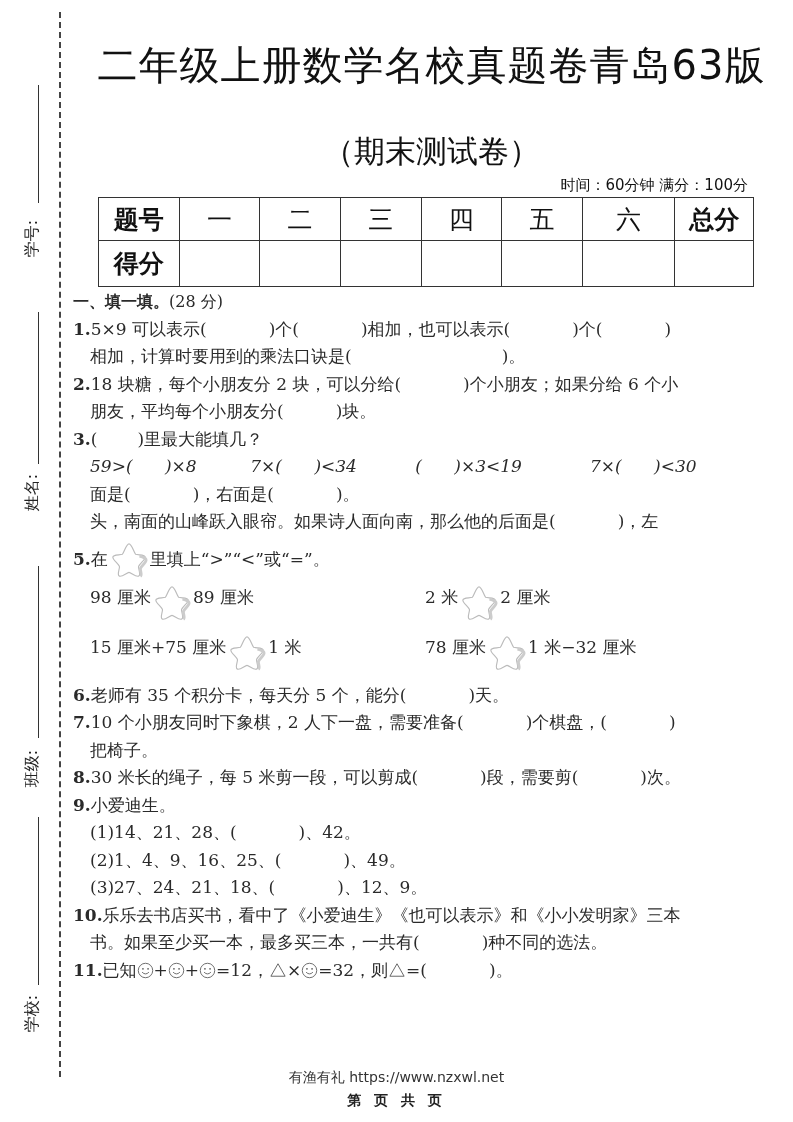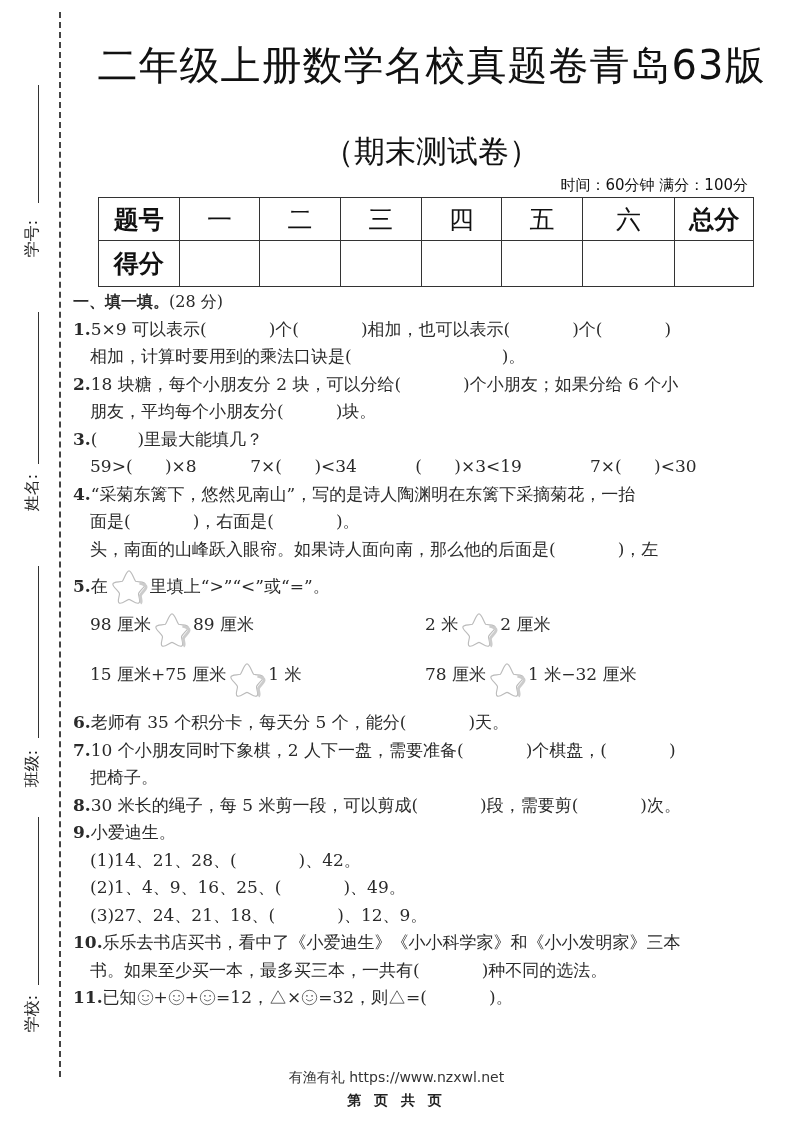--- a/index.html
+++ b/index.html
@@ -57,21 +57,21 @@
     position: absolute; left: 73px; top: 288px; width: 670px;
     font-size: 17px; line-height: 27.5px;
   }
   .section-title { font-weight: bold; font-family: "DejaVu Sans", "Liberation Sans", sans-serif; font-size: 16px; }
   .section-title .pts { font-weight: normal; font-family: "DejaVu Serif", serif; }
   .q { position: relative; }
   .qnum { font-weight: bold; }
   .indent { padding-left: 17px; }
   .blank { display: inline-block; }
   .w1 { width: 52px; } .w2 { width: 62px; } .w3 { width: 150px; } .w4 { width: 40px; }
-  .row-spread { display: flex; gap: 12px; }
+  .row-spread { display: flex; gap: 12px; font-style: italic; }
   .row-spread span { white-space: pre; }
 
   .star {
     display: inline-block; width: 38px; height: 38px; vertical-align: middle;
     margin: 0 2px;
   }
   .star-row { display: flex; align-items: center; height: 50px; }
   .star-row .cell { width: 348px; display: flex; align-items: flex-start; padding-left: 17px; }
   .smiley { display: inline-block; width: 17px; height: 17px; vertical-align: -3px; }
   .tri { display: inline-block; width: 18px; height: 16px; vertical-align: -2px; }
@@ -152,21 +152,20 @@
     <div><span class="qnum">3.</span><span>(</span><span class="blank w4"></span><span>)里最大能填几？</span></div>
     <div class="indent row-spread">
       <span style="width:155px">59&gt;(      )×8</span>
       <span style="width:160px">7×(      )&lt;34</span>
       <span style="width:170px">(      )×3&lt;19</span>
       <span style="width:160px">7×(      )&lt;30</span>
     </div>
   </div>
 
   <div class="q">
-    <div><span class="qnum">4.</span><span>“采菊东篱下，悠然见南山”，写的是诗人陶渊明在东篱下采摘菊花，一抬</span></div>
     <div class="indent"><span>面是(</span><span class="blank w2"></span><span>)，右面是(</span><span class="blank w2"></span><span>)。</span></div>
     <div class="indent"><span>头，南面的山峰跃入眼帘。如果诗人面向南，那么他的后面是(</span><span class="blank w2"></span><span>)，左</span></div>
   </div>
 
   <div class="q" style="margin-top:6px;">
     <div style="display:flex;align-items:center;height:36px;">
         <span class="qnum">5.</span>
         <span>在</span>
       <svg class="star" viewBox="0 0 40 40">
           <path d="M20 3 C23 3 25 12 27 14 C30 15 37 14 37 17 C37 20 31 24 30 27 C30 30 33 36 30 37 C27 38 22 33 20 33 C18 33 13 38 10 37 C7 36 10 30 10 27 C9 24 3 20 3 17 C3 14 10 15 13 14 C15 12 17 3 20 3 Z" fill="#fff" stroke="#bbb" stroke-width="1.2"></path>
@@ -226,21 +225,21 @@
   </div>
 
   <div class="q">
     <div><span class="qnum">9.</span><span>小爱迪生。</span></div>
     <div class="indent"><span>(1)14、21、28、(</span><span class="blank w2"></span><span>)、42。</span></div>
     <div class="indent"><span>(2)1、4、9、16、25、(</span><span class="blank w2"></span><span>)、49。</span></div>
     <div class="indent"><span>(3)27、24、21、18、(</span><span class="blank w2"></span><span>)、12、9。</span></div>
   </div>
 
   <div class="q">
-    <div><span class="qnum">10.</span><span>乐乐去书店买书，看中了《小爱迪生》《小小科学家》和《小小发明家》三本</span></div>
+    <div><span class="qnum">10.</span><span>乐乐去书店买书，看中了《小爱迪生》《也可以表示》和《小小发明家》三本</span></div>
     <div class="indent"><span>书。如果至少买一本，最多买三本，一共有(</span><span class="blank w2"></span><span>)种不同的选法。</span></div>
   </div>
 
   <div class="q">
     <div><span class="qnum">11.</span><span>已知</span><svg class="smiley" viewBox="0 0 20 20">
           <circle cx="10" cy="10" r="8.5" fill="none" stroke="#555" stroke-width="1"></circle>
           <circle cx="7" cy="8" r="1" fill="#555"></circle>
           <circle cx="13" cy="8" r="1" fill="#555"></circle>
           <path d="M6 12 Q10 16 14 12" fill="none" stroke="#555" stroke-width="1"></path>
         </svg><span>+</span><svg class="smiley" viewBox="0 0 20 20">

